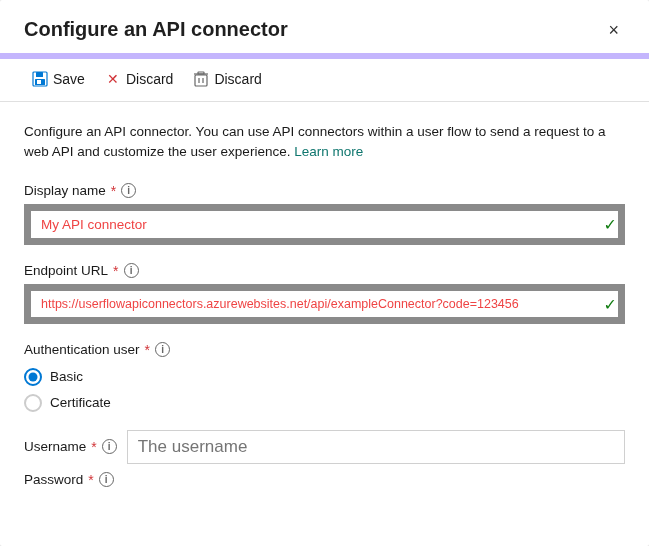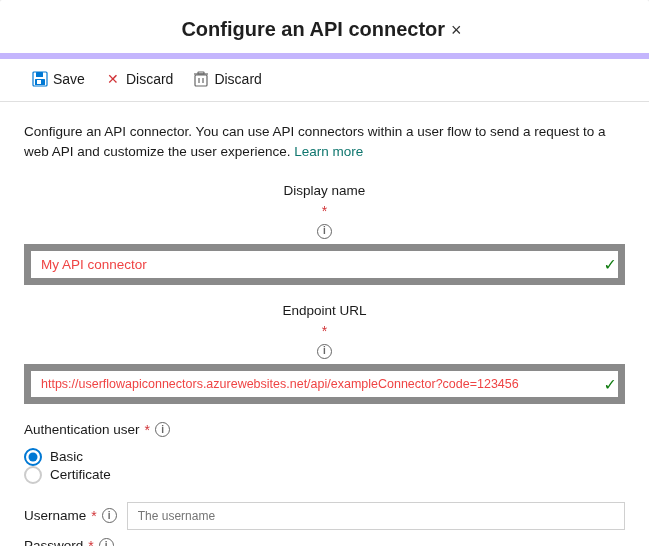--- a/index.html
+++ b/index.html
@@ -17,21 +17,21 @@
       width: 649px;
       min-height: 546px;
       border-radius: 2px;
       box-shadow: 0 2px 16px rgba(0,0,0,0.2);
       display: flex;
       flex-direction: column;
     }
     .dialog-header {
       display: flex;
       align-items: center;
-      justify-content: center;
+      justify-content: space-between;
       padding: 18px 24px 12px 24px;
     }
     .dialog-title {
       font-size: 20px;
       font-weight: 600;
       color: #1f1f1f;
     }
     .close-btn {
       cursor: pointer;
       color: #333;
@@ -87,21 +87,20 @@
     .form-group {
       margin-bottom: 18px;
     }
     .form-label {
       display: flex;
       align-items: center;
       gap: 5px;
       margin-bottom: 5px;
       font-size: 13.5px;
       color: #1a1a1a;
-      flex-direction: column;
     }
     .required-star {
       color: #d13438;
       font-size: 14px;
     }
     .info-icon {
       display: inline-flex;
       align-items: center;
       justify-content: center;
       width: 15px;
@@ -148,20 +147,21 @@
       display: flex;
       align-items: center;
       gap: 5px;
       margin-bottom: 10px;
       font-size: 13.5px;
       color: #1a1a1a;
     }
     .radio-group {
       display: flex;
       flex-direction: column;
+      gap: 8px;
     }
     .radio-item {
       display: flex;
       align-items: center;
       gap: 8px;
       cursor: pointer;
       font-size: 13.5px;
       color: #1a1a1a;
     }
     .radio-input {
@@ -202,21 +202,21 @@
       gap: 5px;
       min-width: 90px;
       font-size: 13.5px;
       color: #1a1a1a;
       flex-shrink: 0;
     }
     .cred-input {
       flex: 1;
       border: 1px solid #d0d0d0;
       padding: 6px 10px;
-      font-size: 12px;
+      font-size: 17px;
       color: #737373;
       outline: none;
       font-family: inherit;
     }
 
     
     .floppy-icon svg { width: 16px; height: 16px; }
   </style>
 </head>
 <body>

